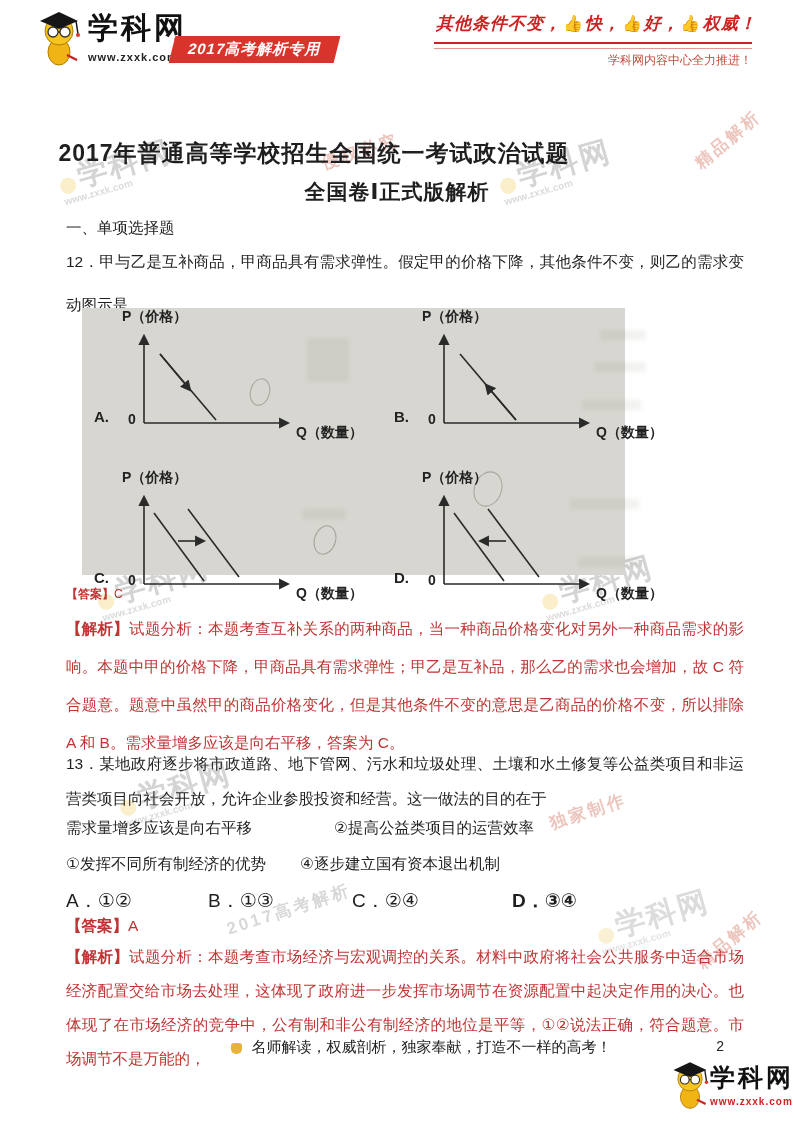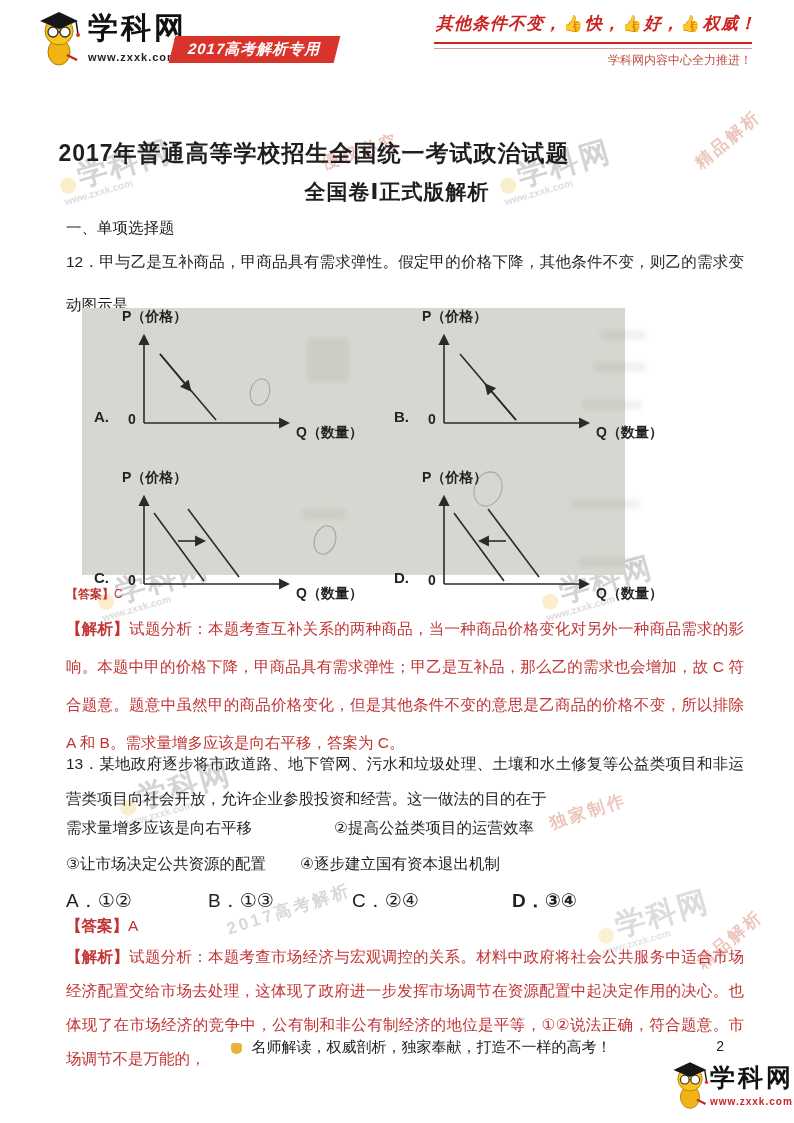--- a/index.html
+++ b/index.html
@@ -224,21 +224,21 @@
 </div>
 <div class="para an12 red">
   <span class="lbl">【解析】</span><span>试题分析：本题考查互补关系的两种商品，当一种商品价格变化对另外一种商品需求的影响。本题中甲的价格下降，甲商品具有需求弹性；甲乙是互补品，那么乙的需求也会增加，故 C 符合题意。题意中虽然甲的商品价格变化，但是其他条件不变的意思是乙商品的价格不变，所以排除 A 和 B。需求量增多应该是向右平移，答案为 C。</span>
 </div>
 
 <div class="para q13p">
   <span>13．</span><span>某地政府逐步将市政道路、地下管网、污水和垃圾处理、土壤和水土修复等公益类项目和非运营类项目向社会开放，允许企业参股投资和经营。这一做法的目的在于</span>
 </div>
 <span class="item it1">需求量增多应该是向右平移</span>
 <span class="item it2">②提高公益类项目的运营效率</span>
-<span class="item it3">③让市场决定公共资源的配置</span>
+<span class="item it3">①发挥不同所有制经济的优势</span>
 <span class="item it4">④逐步建立国有资本退出机制</span>
 <span class="choice cA">A．①②</span>
 <span class="choice cB">B．①③</span>
 <span class="choice cC">C．②④</span>
 <span class="choice cD">D．③④</span>
 
 <div class="abs ans13">
   <span class="red lbl">【答案】</span><span class="red">A</span>
 </div>
 <div class="para an13 red">

